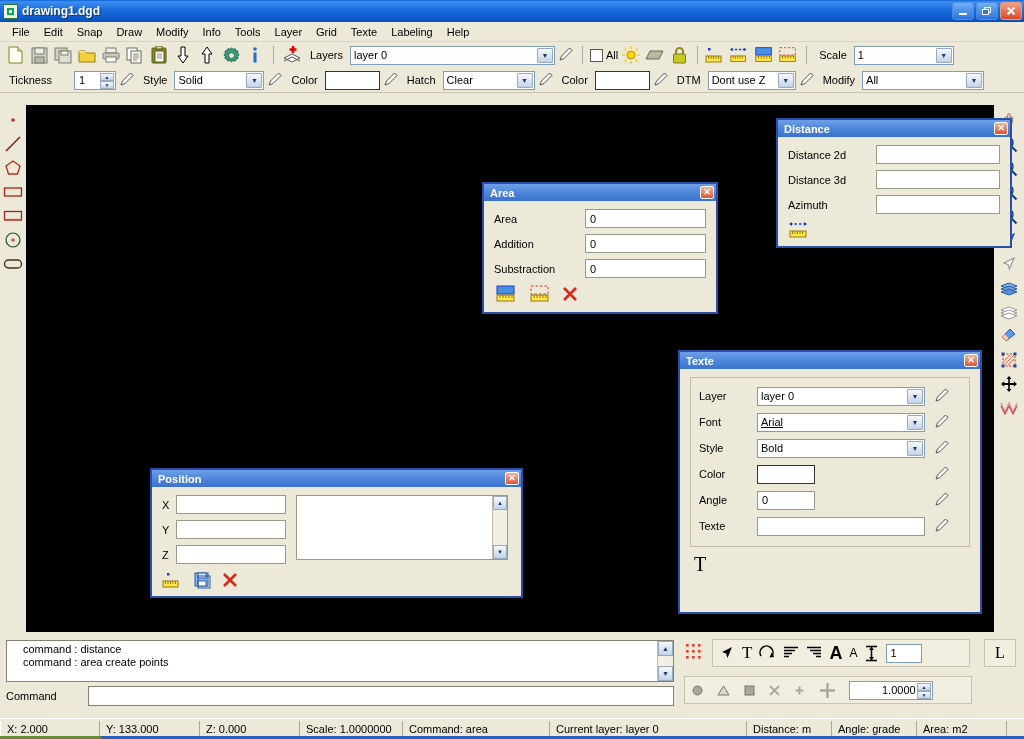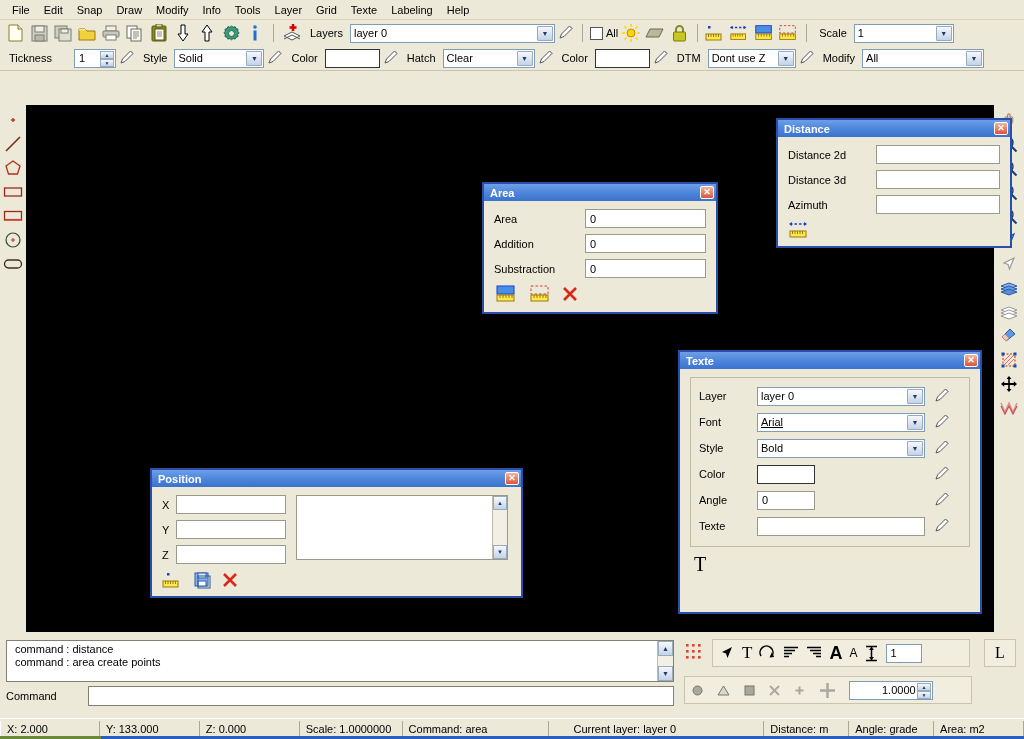--- a/index.html
+++ b/index.html
@@ -137,21 +137,21 @@
   .dlg-icons { display: flex; align-items: center; gap: 10px; margin-top: 4px; }
 
   
   .bottom {
     position: absolute; left: 0; top: 632px; width: 1024px; height: 86px;
     background: #ece9d8;
   }
   .cmdlog {
     position: absolute; left: 6px; top: 8px; width: 668px; height: 42px;
     background: #fff; border: 1px solid #828072;
-    font-size: 11px; padding: 2px 8px; line-height: 13px;
+    font-size: 11px; padding: 2px 16px; line-height: 13px;
   }
   .logsb {
     position: absolute; right: 0; top: 0; width: 16px; height: 100%;
     background: #f2f0e4; border-left: 1px solid #c0bca8;
     display: flex; flex-direction: column; justify-content: space-between;
   }
   .logsb div {
     height: 15px; background: linear-gradient(180deg,#f6f8fb,#c3d3e8);
     border: 1px solid #9ab; display:flex; align-items:center; justify-content:center;
     font-size: 7px; color: #1f3a6e;
@@ -178,20 +178,42 @@
   .status .seg:first-child { border-left: 1px solid #fff; }
   .statusline { position:absolute; left:0; bottom:0; width:1024px; height:3px; display:flex; }
 
   svg { display: block; }
 </style>
 </head>
 <body>
 
 <div id="app">
 
+  <div class="titlebar">
+    <div class="title-icon">
+        <i></i>
+      </div>
+    <div class="title-text">drawing1.dgd</div>
+    <div class="wbtns">
+      <div class="wbtn">
+          <span style="display:block;width:8px;height:2px;background:#fff;margin-top:6px;"></span>
+        </div>
+      <div class="wbtn">
+        <svg width="10" height="9" viewBox="0 0 10 9">
+            <rect x="2.5" y="0.5" width="6" height="5" fill="none" stroke="#fff"></rect>
+            <rect x="0.5" y="2.5" width="6" height="5" fill="#2f74d8" stroke="#fff"></rect>
+          </svg>
+      </div>
+      <div class="wbtn close">
+        <svg width="10" height="10" viewBox="0 0 10 10">
+            <path d="M1.5 1.5 L8.5 8.5 M8.5 1.5 L1.5 8.5" stroke="#fff" stroke-width="2"></path>
+          </svg>
+      </div>
+    </div>
+  </div>
 
   <div class="menubar">
     <span>File</span>
     <span>Edit</span>
     <span>Snap</span>
     <span>Draw</span>
     <span>Modify</span>
     <span>Info</span>
     <span>Tools</span>
     <span>Layer</span>
@@ -888,21 +910,21 @@
       </span>
     </div>
   </div>
 
   <div class="status">
     <div class="seg" style="width:100px;">X: 2.000</div>
     <div class="seg" style="width:100px;">Y: 133.000</div>
     <div class="seg" style="width:100px;">Z: 0.000</div>
     <div class="seg" style="width:103px;">Scale: 1.0000000</div>
     <div class="seg" style="width:147px;">Command: area</div>
-    <div class="seg" style="width:197px;margin-left:18px;">Current layer: layer 0</div>
+    <div class="seg" style="width:197px;">Current layer: layer 0</div>
     <div class="seg" style="width:85px;">Distance: m</div>
     <div class="seg" style="width:85px;">Angle: grade</div>
     <div class="seg" style="width:90px;">Area: m2</div>
   </div>
 
   <div class="statusline">
     <span style="width:101px;background:#6a8a3a;"></span>
     <span style="flex:1;background:#2a5fbf;"></span>
   </div>
 

